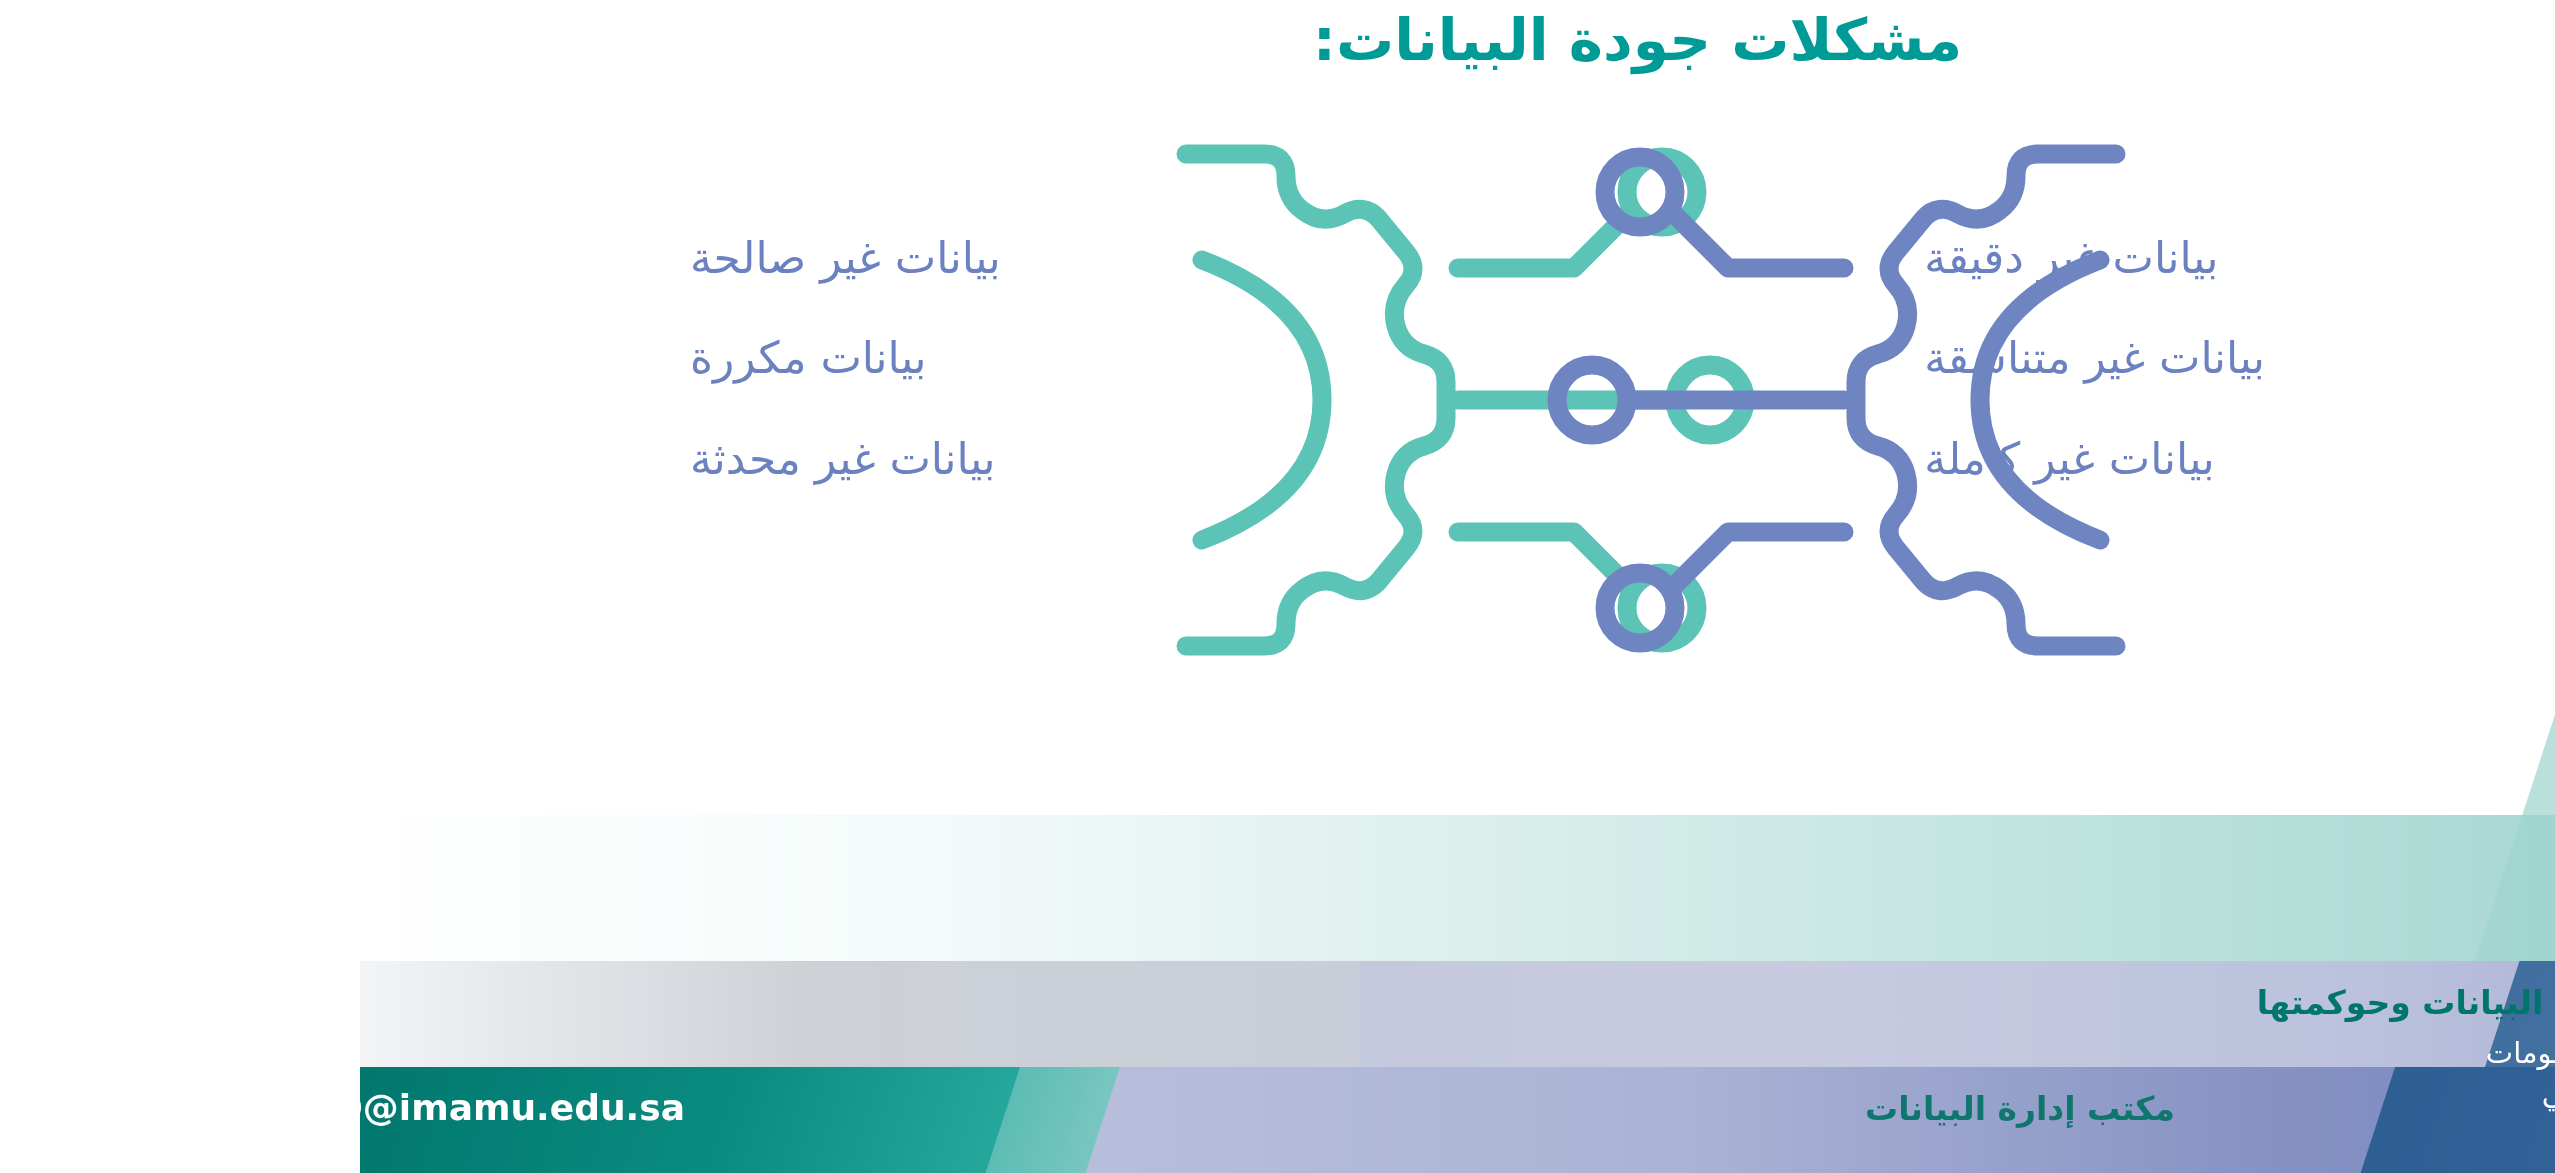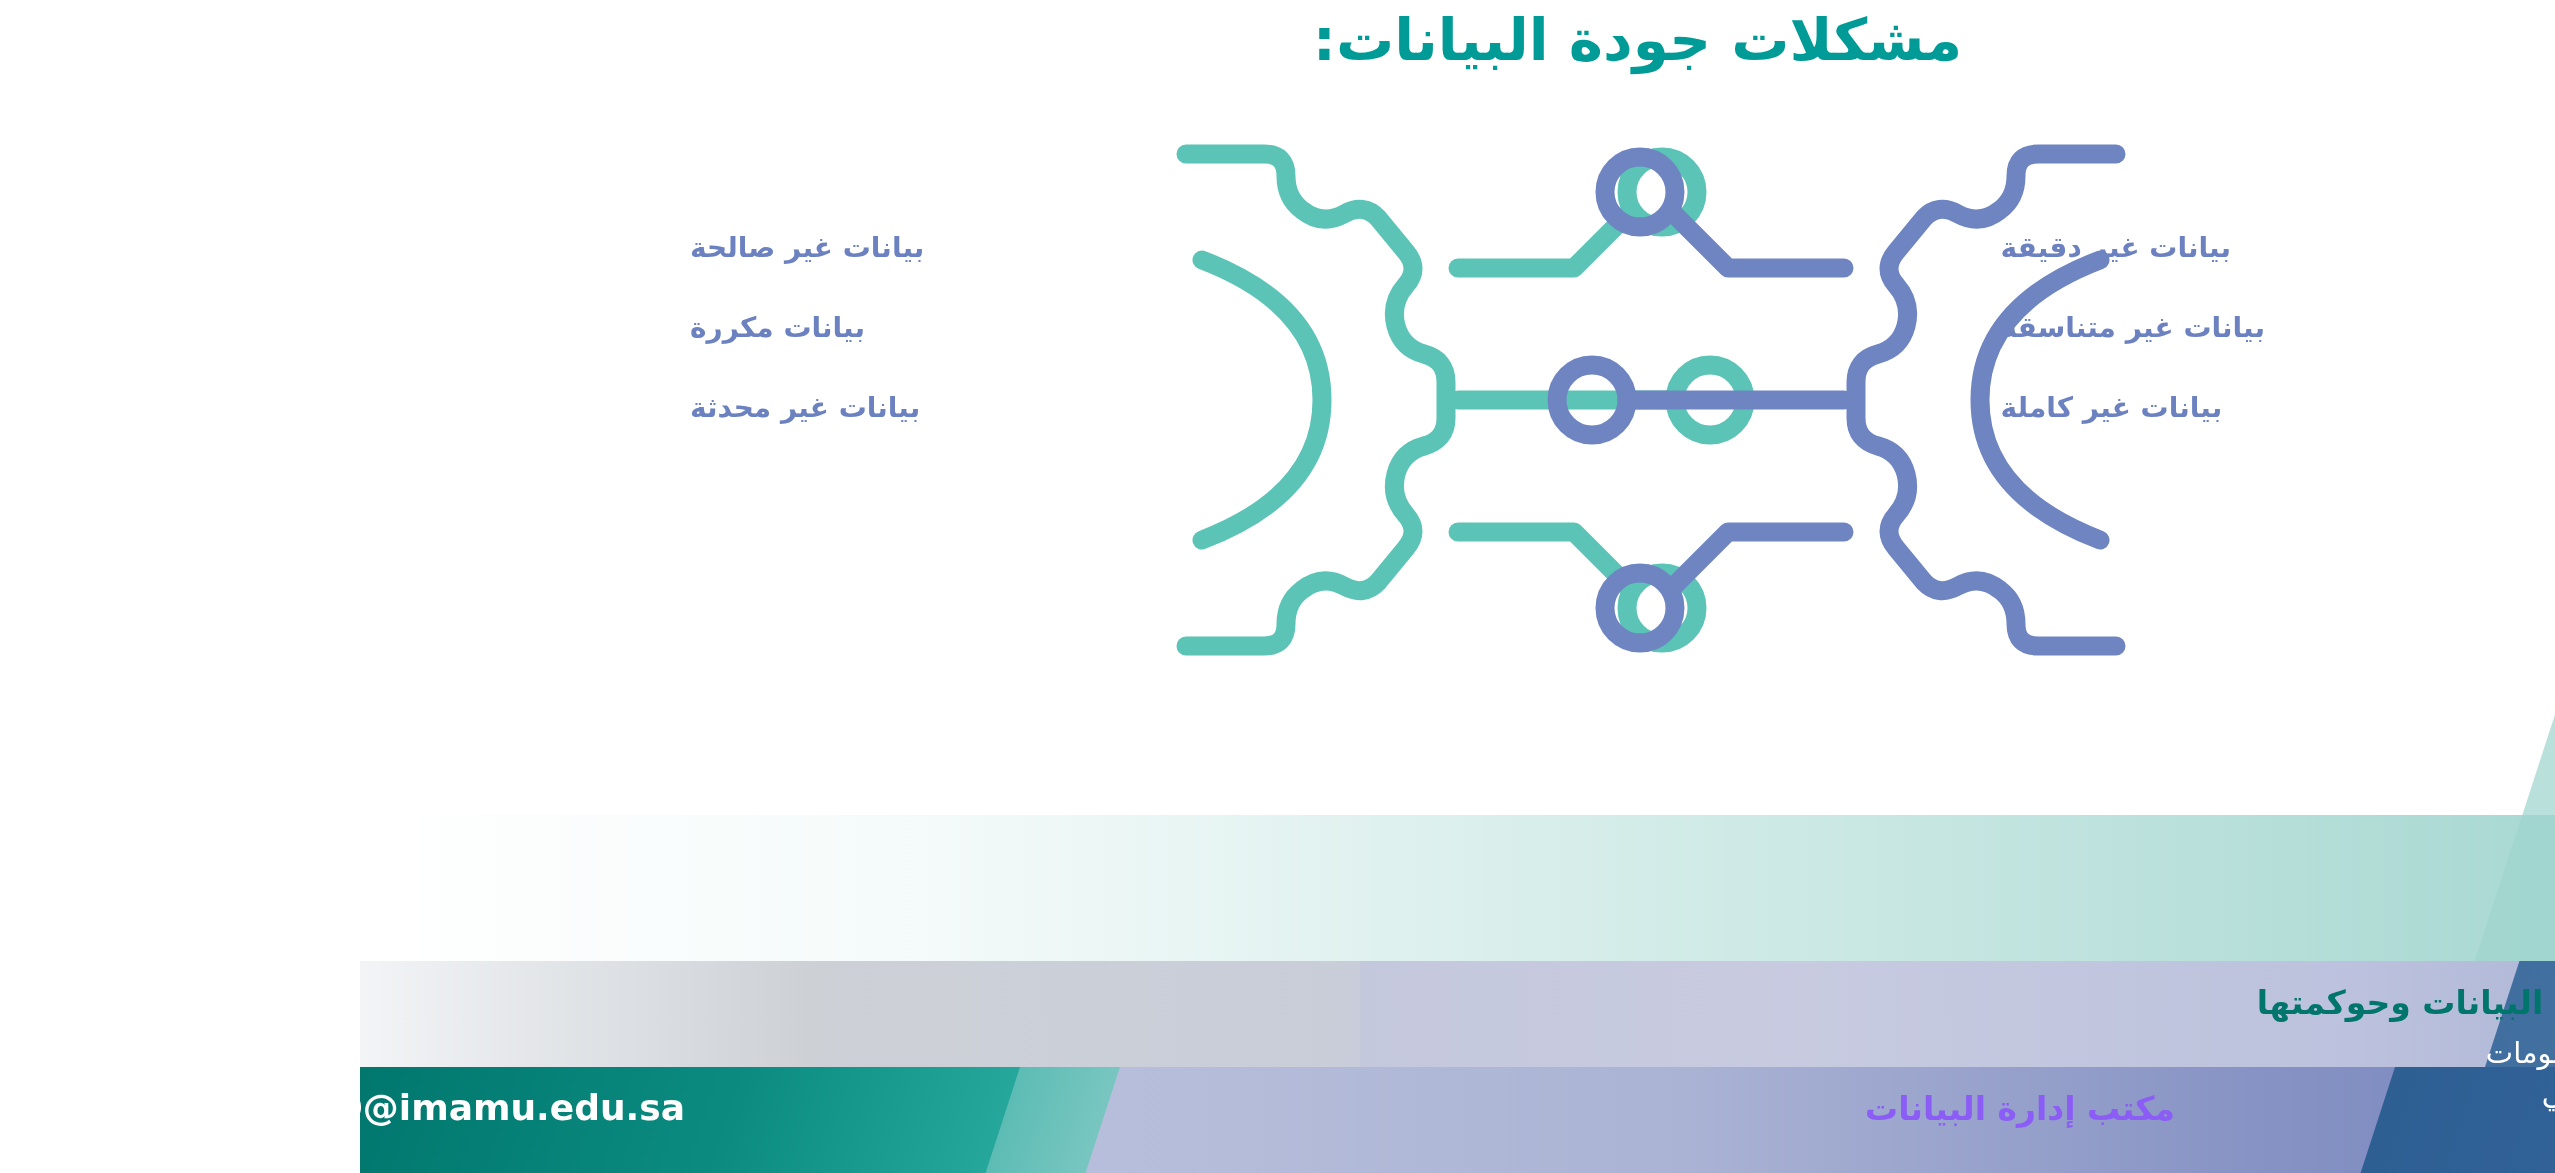--- a/index.html
+++ b/index.html
@@ -102,22 +102,22 @@
   .labels-right {
     right: 290px;
     text-align: left;
   }
   .labels-left {
     left: 330px;
     text-align: left;
   }
   .label {
     color: #6b81c0;
-    font-size: 28px;
-    font-weight: 700;
+    font-size: 44px;
+    font-weight: 400;
     line-height: 1.28;
     white-space: nowrap;
   }
 
   
   .footer {
     position: absolute;
     left: 0;
     bottom: 0;
     width: 2555px;
@@ -211,21 +211,21 @@
     color: #00756c;
     font-size: 33px;
     font-weight: 700;
     direction: rtl;
     white-space: nowrap;
   }
   .office-title {
     position: absolute;
     right: 740px;
     top: 128px;
-    color: #8b5cf6;
+    color: #0f766e;
     font-size: 33px;
     font-weight: 700;
     direction: rtl;
     white-space: nowrap;
   }
   .email-wrap {
     position: absolute;
     right: 2230px;
     top: 126px;
     display: flex;

